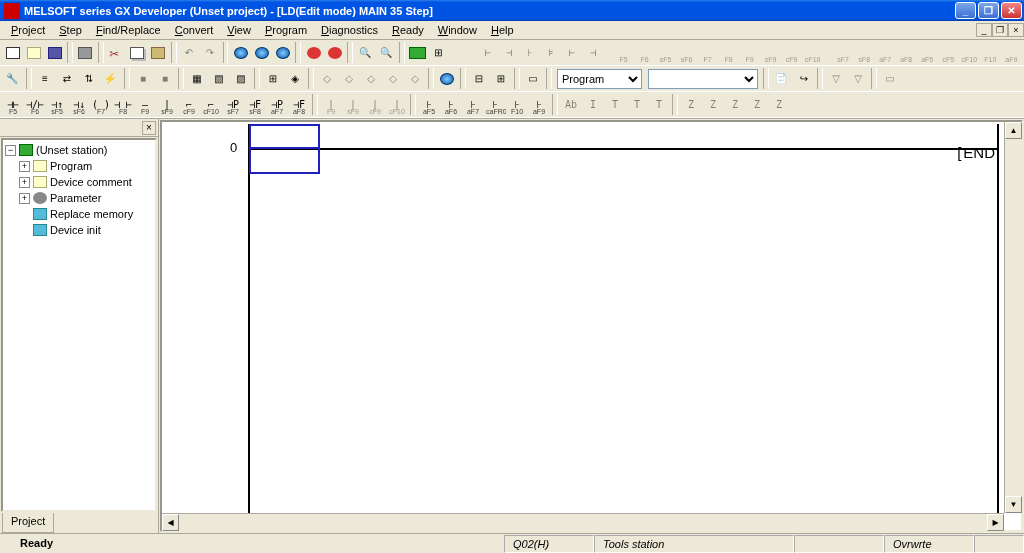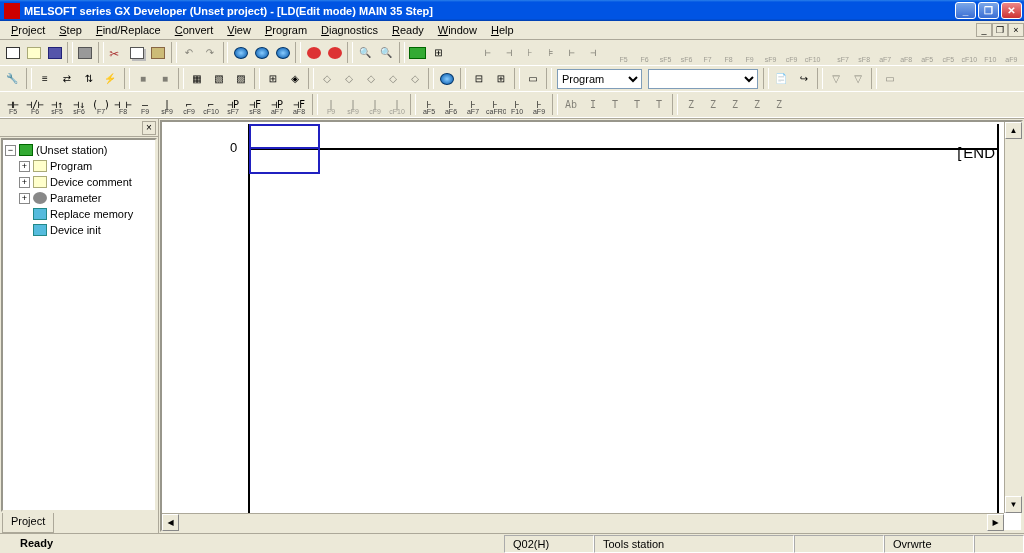--- a/index.html
+++ b/index.html
@@ -138,21 +138,21 @@
 .scroll-btn{width:17px;height:17px;background:#ece9d8;border:1px solid #fff;border-right-color:#888;border-bottom-color:#888;position:absolute;display:flex;align-items:center;justify-content:center;font-size:8px;}
 
 
 .statusbar{
   height:20px; background:#ece9d8; border-top:1px solid #aca899;
   display:flex; align-items:center; font-size:11px;
 }
 .statusbar .cell{padding:1px 8px;border:1px inset #fff;height:18px;line-height:15px;}
 .statusbar .cell.ready{flex:0 0 auto;border:none;padding-left:20px;font-weight:bold;}
 .statusbar .spacer{flex:1;}
-.statusbar .cell.fixed{min-width:90px;}
+.statusbar .cell.fixed{min-width:90px;font-style:italic;}
 
 
 .ico{display:inline-block;width:14px;height:12px;}
 .ico.new{border:1px solid #333;background:white;}
 .ico.open{border:1px solid #aa7;background:#ffc;}
 .ico.save{background:#55a;border:1px solid #227;}
 .ico.print{background:#999;border:1px solid #555;}
 .ico.cut{color:#a33;font-size:12px;}
 .ico.copy{border:1px solid #555;background:white;box-shadow:2px 2px 0 #bbb;}
 .ico.paste{background:#cb7;border:1px solid #864;}

